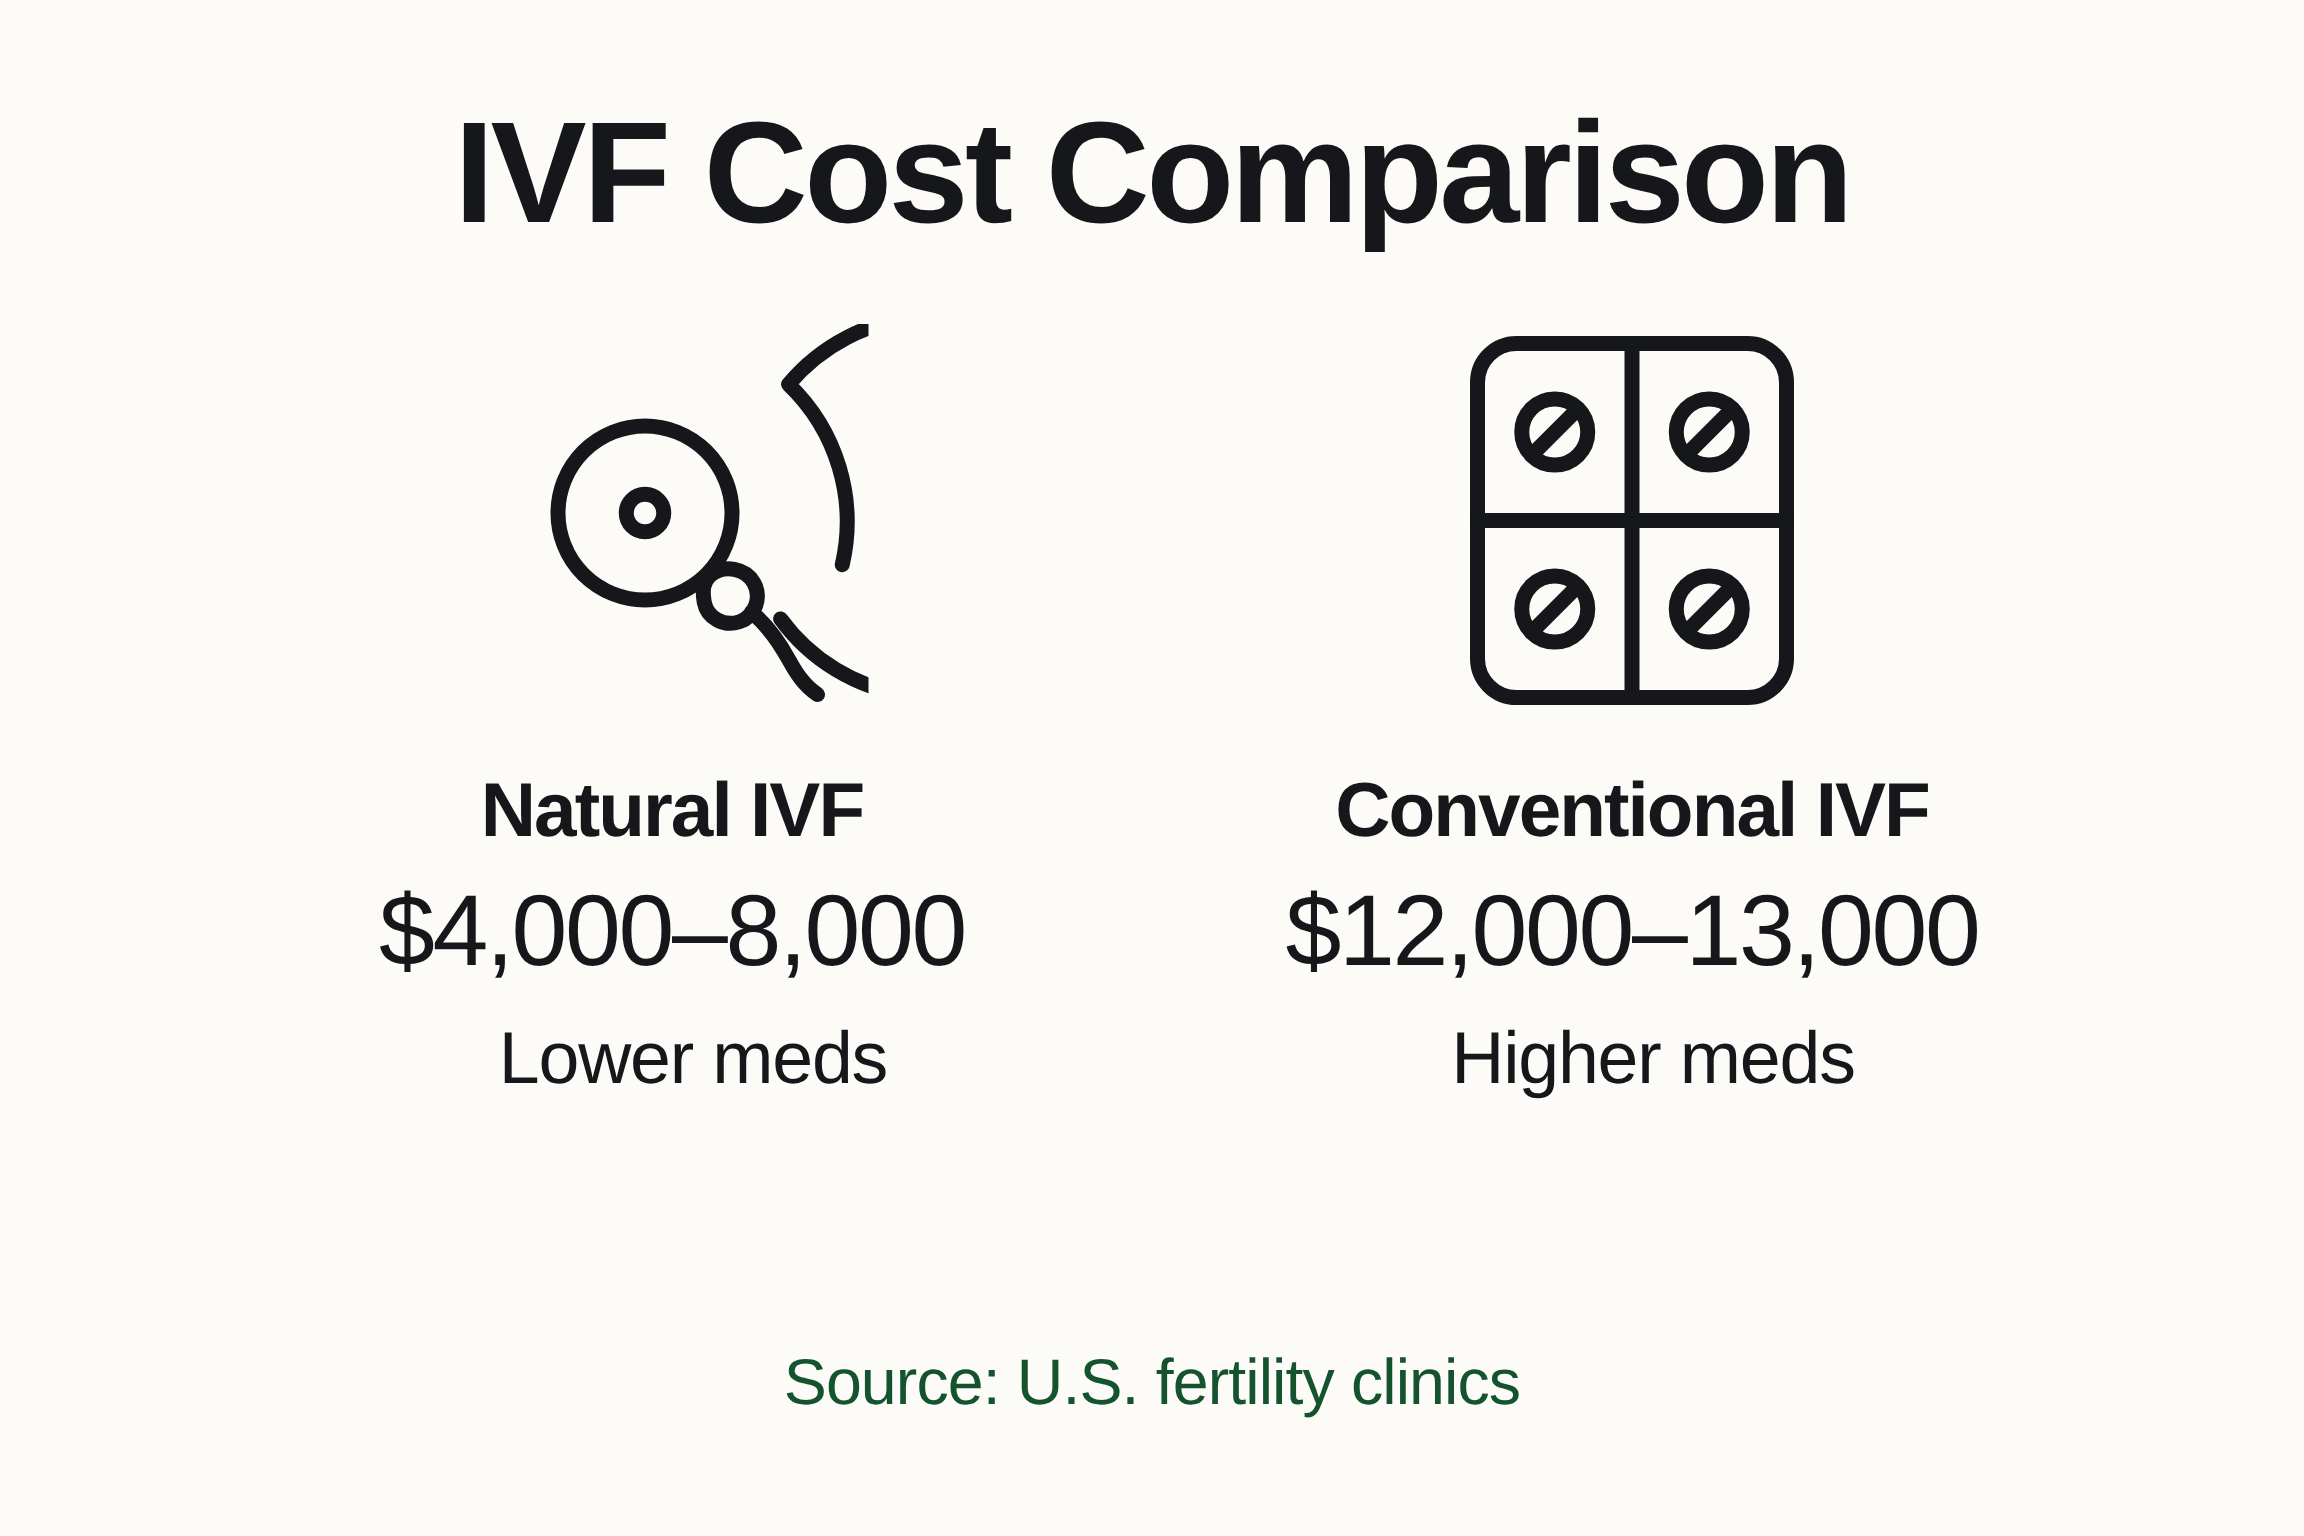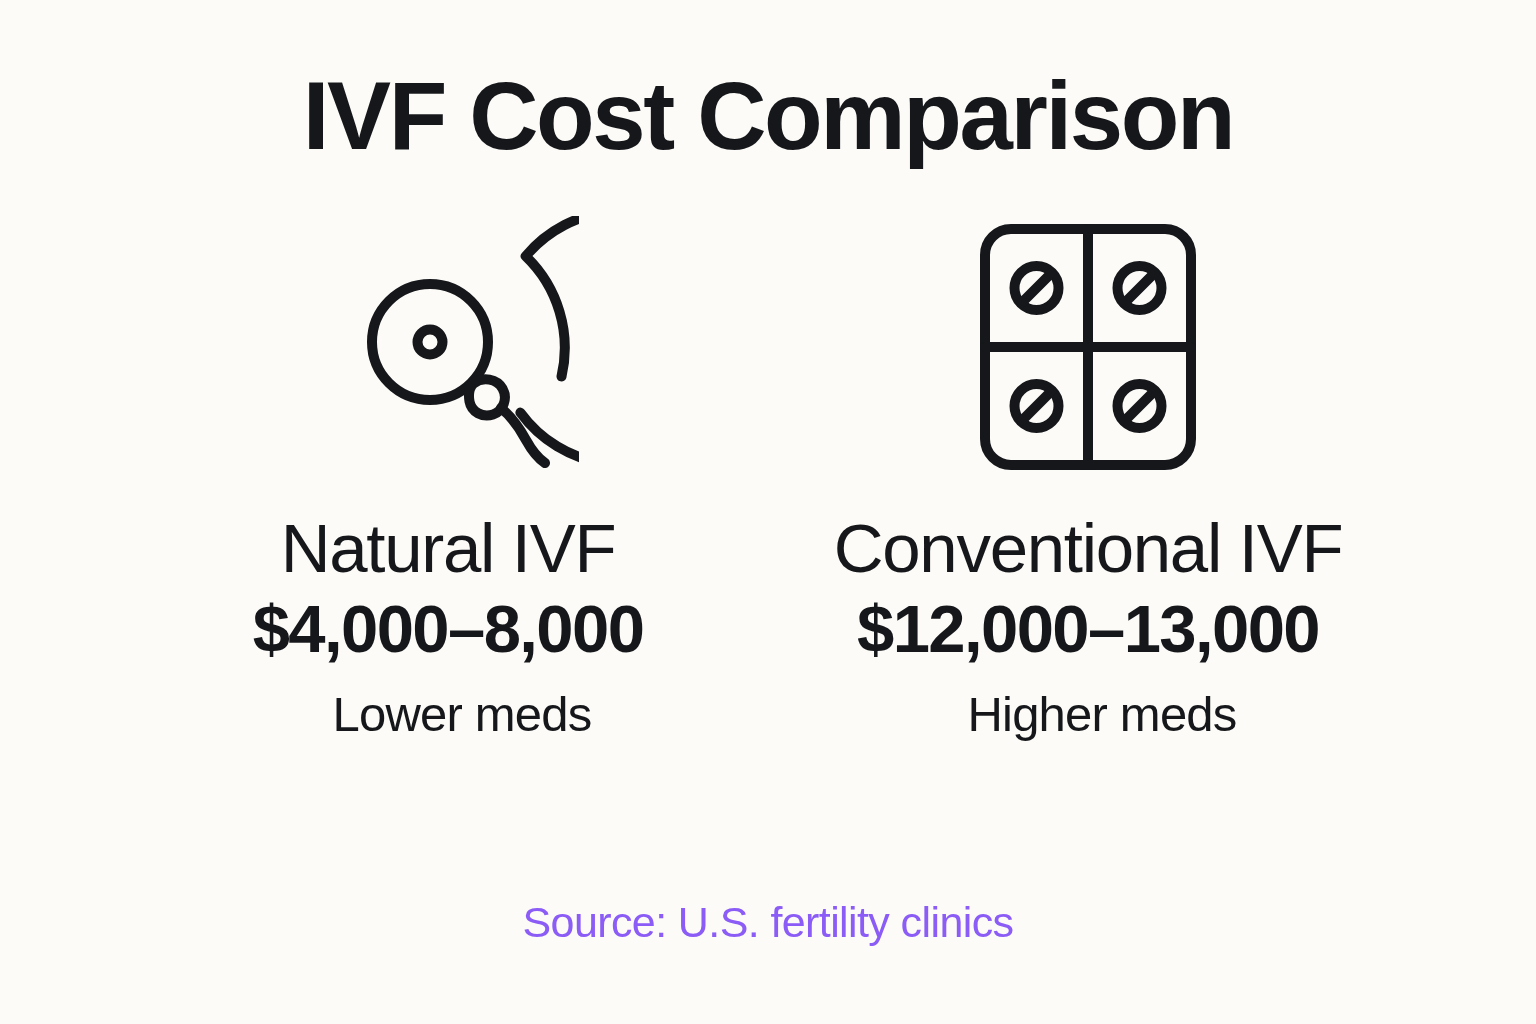--- a/index.html
+++ b/index.html
@@ -69,33 +69,33 @@
   .col-left  { margin-right: 200px; }
 
   .icon-wrap {
     height: 262px;
     display: flex;
     align-items: center;
     justify-content: center;
   }
 
   .col-name {
-    font-size: 69px;
-    font-weight: normal;
+    font-size: 51px;
+    font-weight: bold;
     letter-spacing: -1.3px;
     line-height: 1.0;
     margin-top: 36px;
     white-space: nowrap;
   }
   .col-price {
     font-size: 67px;
-    font-weight: bold;
+    font-weight: normal;
     letter-spacing: -1.6px;
     line-height: 1.0;
-    margin-top: 12px;
+    margin-top: 22px;
     white-space: nowrap;
   }
   .col-note {
     font-size: 49px;
     font-weight: normal;
     letter-spacing: -0.8px;
     line-height: 1.0;
     margin-top: 28px;
     white-space: nowrap;
     margin-left: 28px;
@@ -104,21 +104,21 @@
   
   .source {
     position: absolute;
     left: 0;
     right: 0;
     top: 898px;
     text-align: center;
     font-size: 43px;
     font-weight: normal;
     letter-spacing: -0.6px;
-    color: #8b5cf6;
+    color: #14532d;
   }
 
   svg { display: block; }
 </style>
 </head>
 <body>
 
 <div class="infographic">
 
   <div class="header">

